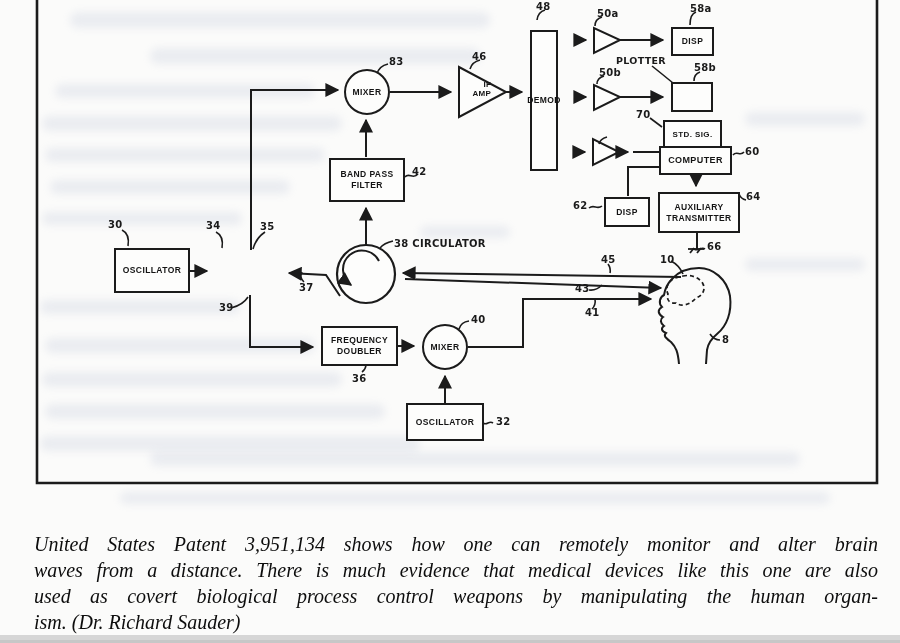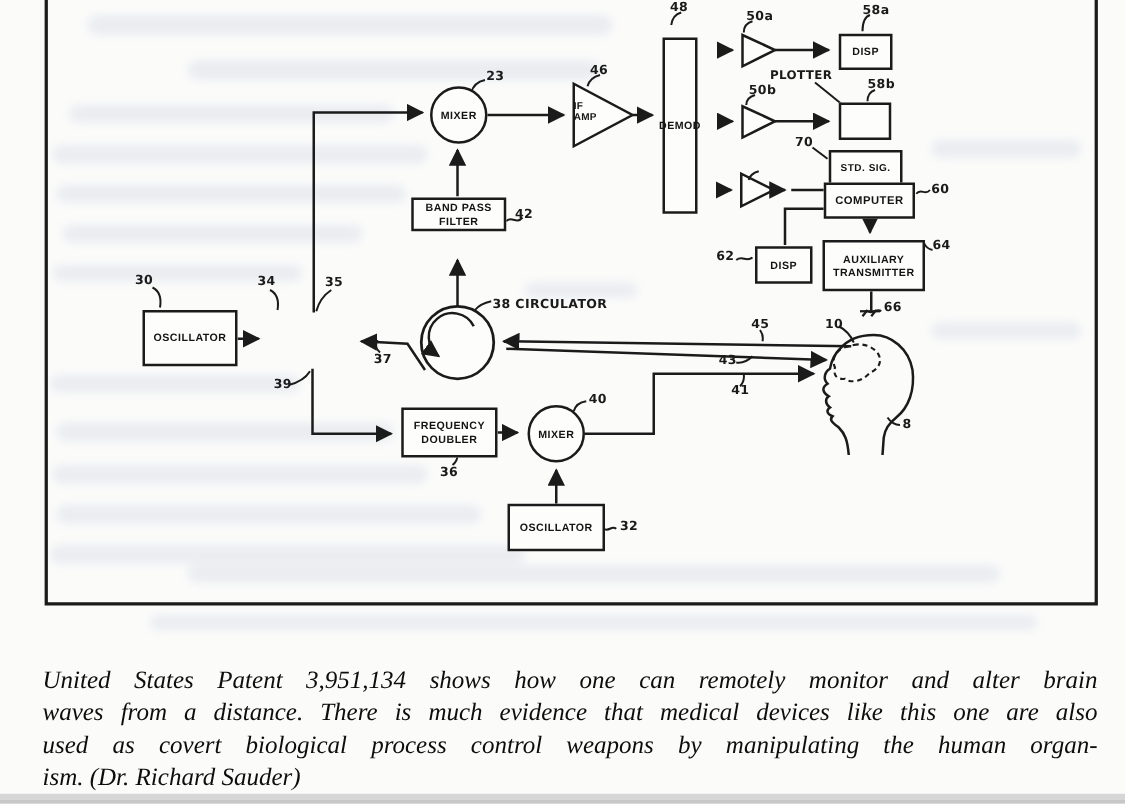--- a/index.html
+++ b/index.html
@@ -8,21 +8,21 @@
   .smudge{position:absolute;border-radius:8px;background:#93a0c0;opacity:.16;filter:blur(4px);}
   svg.wires{position:absolute;left:0;top:0;z-index:2;}
   .blk{position:absolute;z-index:3;box-sizing:border-box;border:2px solid #1b1b1b;background:#fdfdfc;
        display:flex;align-items:center;justify-content:center;text-align:center;
        font-weight:bold;font-size:8.5px;line-height:1.25;letter-spacing:.4px;color:#141414;
        white-space:pre-line;}
   .circ{border-radius:50%;}
   .ref{position:absolute;z-index:4;font-weight:bold;font-size:10px;line-height:1;color:#1a1a1a;
        letter-spacing:.3px;white-space:nowrap;font-family:"DejaVu Sans",sans-serif;}
   .iftxt{position:absolute;z-index:4;font-weight:bold;font-size:8px;line-height:1.15;color:#141414;
-         text-align:left;white-space:pre-line;letter-spacing:.2px;}
+         text-align:right;white-space:pre-line;letter-spacing:.2px;}
   #caption{position:absolute;left:34px;top:531px;width:844px;z-index:3;color:#0d0d0d;
            font-family:"Liberation Serif",serif;font-size:20px;line-height:26px;font-style:italic;}
   .cap-just{text-align:justify;text-align-last:justify;}
   #bottombar{position:absolute;left:0;top:635px;width:900px;height:8px;background:#d6d6d6;z-index:5;}
   #bottombar2{position:absolute;left:0;top:640px;width:900px;height:3px;background:#c7c7c7;z-index:6;}
 </style>
 </head>
 <body>
 
 <div id="stage">
@@ -136,21 +136,21 @@
       <path d="M608,264 Q611,268 610,273"></path>
       <path d="M589,290 Q596,291 602,285"></path>
       <path d="M592,309 Q596,305 595,299"></path>
       <path d="M671,261 Q679,265 683,274"></path>
       <path d="M720,340 Q714,340 710,334"></path>
       <path d="M469,321 Q461,322 459,329"></path>
     </g>
   </svg>
 
   <div class="blk" style="left:114px;top:248px;width:76px;height:45px">OSCILLATOR</div>
-  <div class="blk" style="left:329px;top:158px;width:76px;height:27px">BAND PASS
+  <div class="blk" style="left:329px;top:158px;width:76px;height:44px">BAND PASS
 FILTER</div>
   <div class="blk circ" style="left:344px;top:69px;width:46px;height:46px">MIXER</div>
   <div class="iftxt" style="left:459px;top:80px;width:32px">IF
 AMP</div>
   <div class="blk" style="left:530px;top:30px;width:28px;height:141px">DEMOD</div>
   <div class="blk" style="left:671px;top:27px;width:43px;height:29px">DISP</div>
   <div class="blk" style="left:671px;top:82px;width:42px;height:30px"></div>
   <div class="blk" style="left:663px;top:120px;width:59px;height:30px;font-size:8px">STD. SIG.</div>
   <div class="blk" style="left:659px;top:146px;width:73px;height:29px;font-size:9px">COMPUTER</div>
   <div class="blk" style="left:604px;top:197px;width:46px;height:30px">DISP</div>
@@ -162,21 +162,21 @@
   <div class="blk" style="left:406px;top:403px;width:78px;height:38px">OSCILLATOR</div>
 
   <div class="ref" style="left:108px;top:220px">30</div>
   <div class="ref" style="left:206px;top:221px">34</div>
   <div class="ref" style="left:260px;top:222px">35</div>
   <div class="ref" style="left:299px;top:283px">37</div>
   <div class="ref" style="left:219px;top:303px">39</div>
   <div class="ref" style="left:352px;top:374px">36</div>
   <div class="ref" style="left:394px;top:239px;font-size:10px">38 CIRCULATOR</div>
   <div class="ref" style="left:412px;top:167px">42</div>
-  <div class="ref" style="left:389px;top:57px">23</div>
+  <div class="ref" style="left:389px;top:57px">83</div>
   <div class="ref" style="left:472px;top:52px">46</div>
   <div class="ref" style="left:536px;top:2px">48</div>
   <div class="ref" style="left:597px;top:9px">50a</div>
   <div class="ref" style="left:690px;top:4px">58a</div>
   <div class="ref" style="left:616px;top:56px;font-size:9.5px">PLOTTER</div>
   <div class="ref" style="left:599px;top:68px">50b</div>
   <div class="ref" style="left:694px;top:63px">58b</div>
   <div class="ref" style="left:636px;top:110px">70</div>
   <div class="ref" style="left:745px;top:147px">60</div>
   <div class="ref" style="left:573px;top:201px">62</div>

